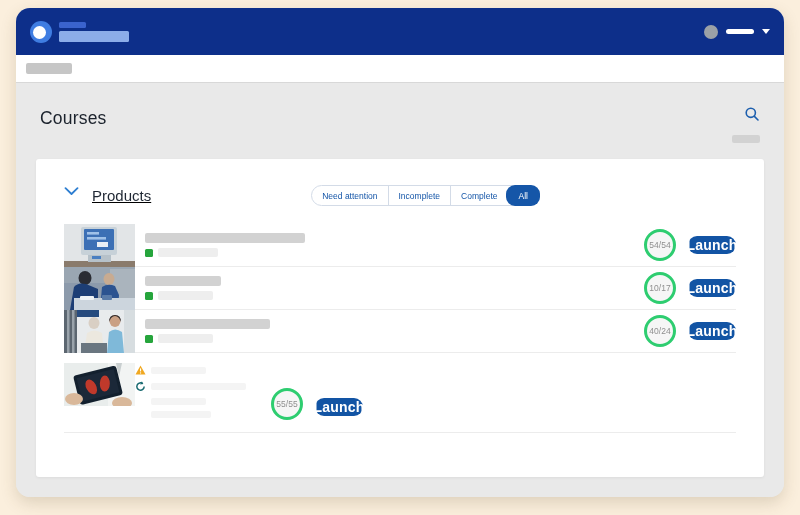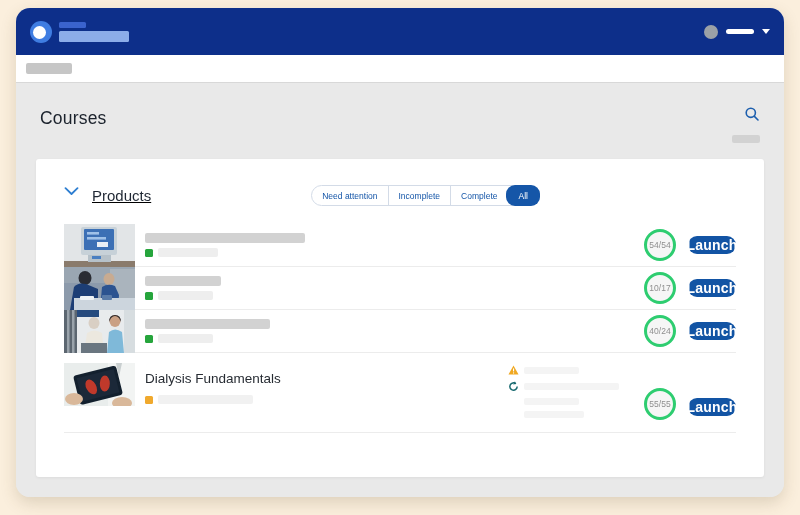--- a/index.html
+++ b/index.html
@@ -286,27 +286,20 @@
             <path d="M52 0 L58 0 L55 14 Z" fill="#c9cfd0"></path>
             <g transform="rotate(-14 35 22)">
               <rect x="12" y="7" width="44" height="30" rx="3" fill="#13202e"></rect>
               <rect x="15" y="10" width="38" height="24" fill="#1b2838"></rect>
               <ellipse cx="27" cy="22" rx="5" ry="8" fill="#c0392b" transform="rotate(-15 27 22)"></ellipse>
               <ellipse cx="41" cy="22" rx="5" ry="8" fill="#c0392b" transform="rotate(15 41 22)"></ellipse>
             </g>
             <ellipse cx="10" cy="36" rx="9" ry="6" fill="#d9b89a"></ellipse>
             <ellipse cx="58" cy="40" rx="10" ry="6" fill="#d9b89a"></ellipse>
           </svg>
-          <div class="row4-main">
-            <div class="row4-title">Dialysis Fundamentals</div>
-            <div class="sub-line">
-              <span class="status-sq" style="background:#f0a92d"></span>
-              <div class="ph-sub" style="width:95px; background:#f1f1f1"></div>
-            </div>
-          </div>
           <div class="row4-mid">
             <div class="mid-line">
               <svg width="11" height="10" viewBox="0 0 11 10">
                 <path d="M5.5 0.6 L10.5 9.4 H0.5 Z" fill="#f0a821"></path>
                 <rect x="5" y="3.4" width="1.1" height="3" fill="#fff"></rect>
                 <rect x="5" y="7.4" width="1.1" height="1.1" fill="#fff"></rect>
               </svg>
               <div class="ph-mid" style="width:55px"></div>
             </div>
             <div class="mid-line">

